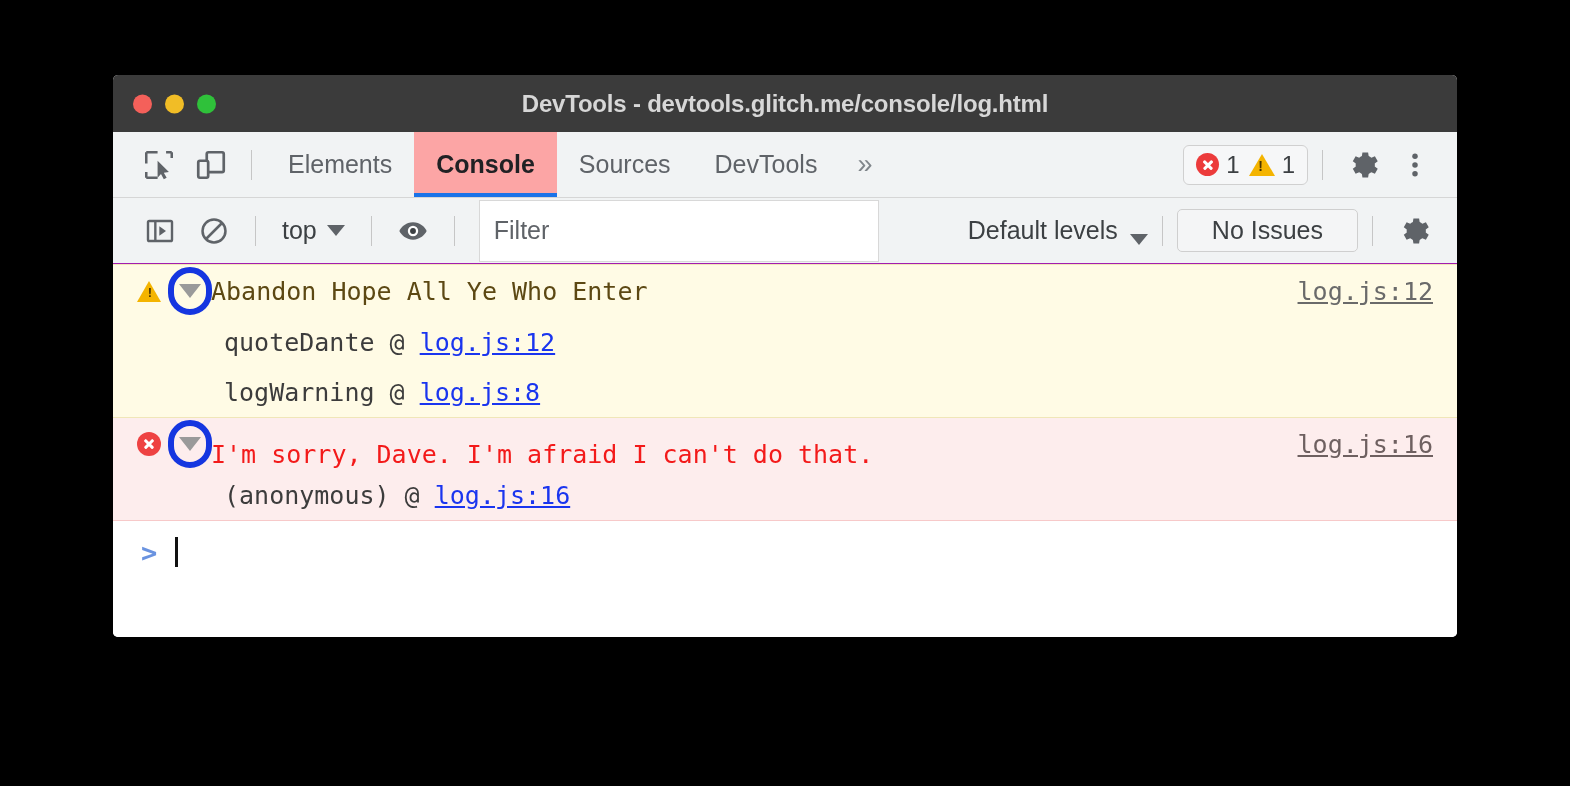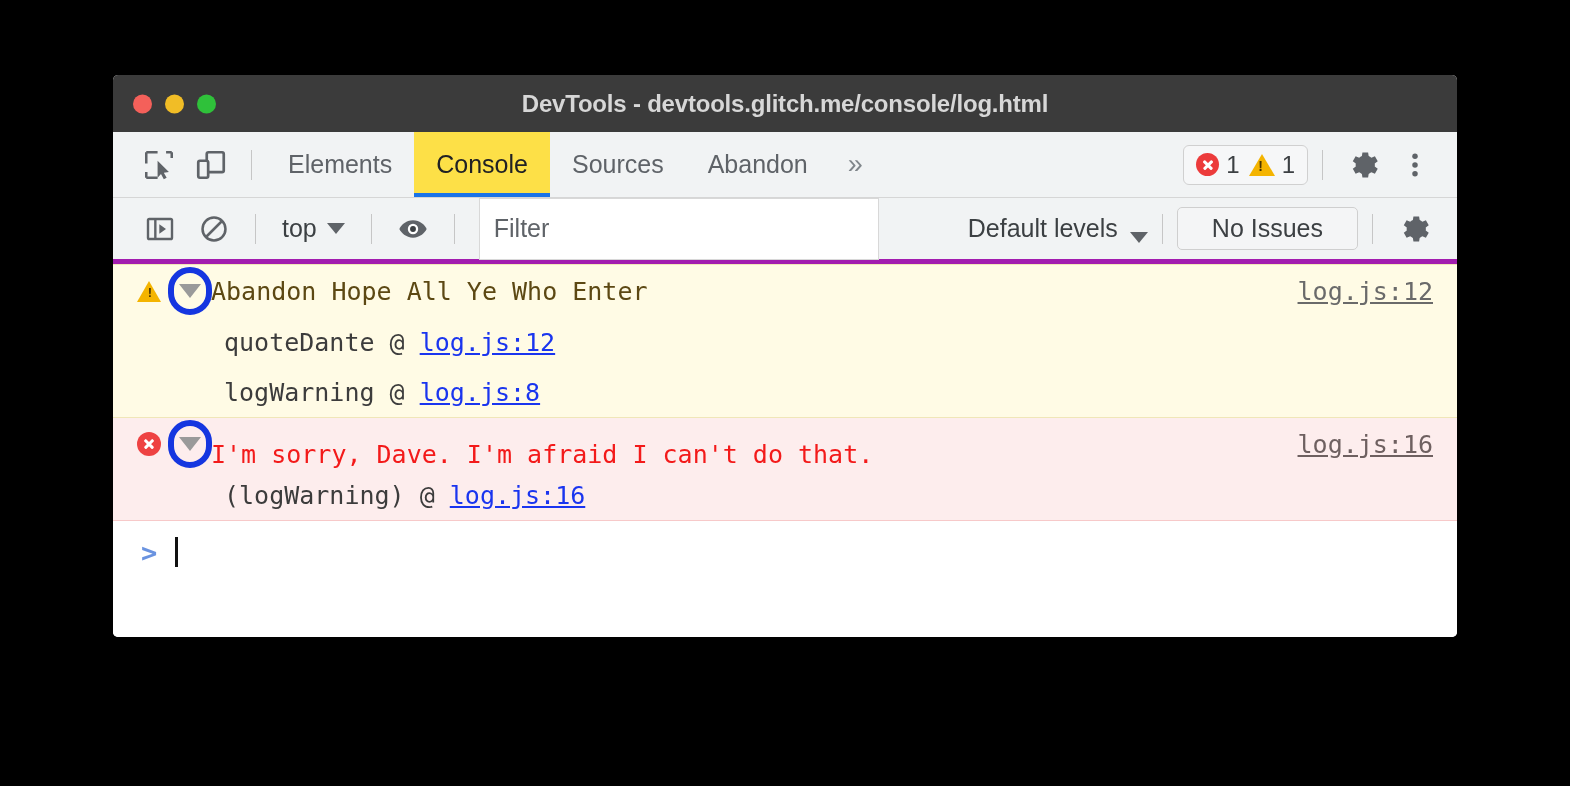--- a/index.html
+++ b/index.html
@@ -104,21 +104,21 @@
     position: relative;
     height: 100%;
     display: flex;
     align-items: center;
     padding: 0 22px;
     font-size: 25px;
     color: #5f6368;
     cursor: pointer;
     white-space: nowrap;
   }
-  .tab.active { color: #202124; background: #fde047; }
+  .tab.active { color: #202124; background: #fca5a5; font-weight: bold; }
   .tab.active::after {
     content: "";
     position: absolute;
     left: 0; right: 0; bottom: 0;
     height: 4px;
     background: #1a73e8;
   }
   .overflow-tabs {
     font-size: 27px;
     color: #80868b;
@@ -175,21 +175,21 @@
     font-size: 14px;
     font-weight: bold;
     color: #4a3400;
     line-height: 1;
   }
 
   
   .consoletoolbar {
     height: 66px;
     background: #f1f3f4;
-    border-bottom: 5px solid #a21caf;
+    border-bottom: 1px solid #a21caf;
     display: flex;
     align-items: center;
     padding: 0 16px 0 20px;
   }
   .ct-btn {
     width: 54px; height: 46px;
     display: flex; align-items: center; justify-content: center;
     cursor: pointer;
   }
   .ct-select {
@@ -409,21 +409,21 @@
           <rect x="3" y="9" width="7" height="12" rx="1.2" stroke="#5f6368" stroke-width="1.9" fill="#f1f3f4"></rect>
         </svg>
       </div>
 
       <div class="vdiv"></div>
 
       <div class="tabs">
         <div class="tab">Elements</div>
         <div class="tab active">Console</div>
         <div class="tab">Sources</div>
-        <div class="tab">Abandon</div>
+        <div class="tab">DevTools</div>
         <div class="overflow-tabs">»</div>
       </div>
 
       <div class="tb-spacer"></div>
 
       <div class="issue-counters">
         <div class="counter-group">
           <div class="err-circle"></div>
           <span class="counter-num">1</span>
         </div>
@@ -541,21 +541,21 @@
             <span class="e-icon"></span>
           </span>
           <span class="disclosure-wrap highlighted">
             <span class="disclosure-tri"></span>
           </span>
           <span class="msg-text error-text">I'm sorry, Dave. I'm afraid I can't do that.</span>
           <span class="src-link on-error">log.js:16</span>
         </div>
 
         <div class="stack-line">
-          <span>(logWarning) @ </span>
+          <span>(anonymous) @ </span>
           <span class="stack-link">log.js:16</span>
         </div>
       </div>
 
       <div class="prompt-row">
         <span class="prompt-arrow">&gt;</span>
         <span class="caret-bar"></span>
       </div>
     </div>
 

